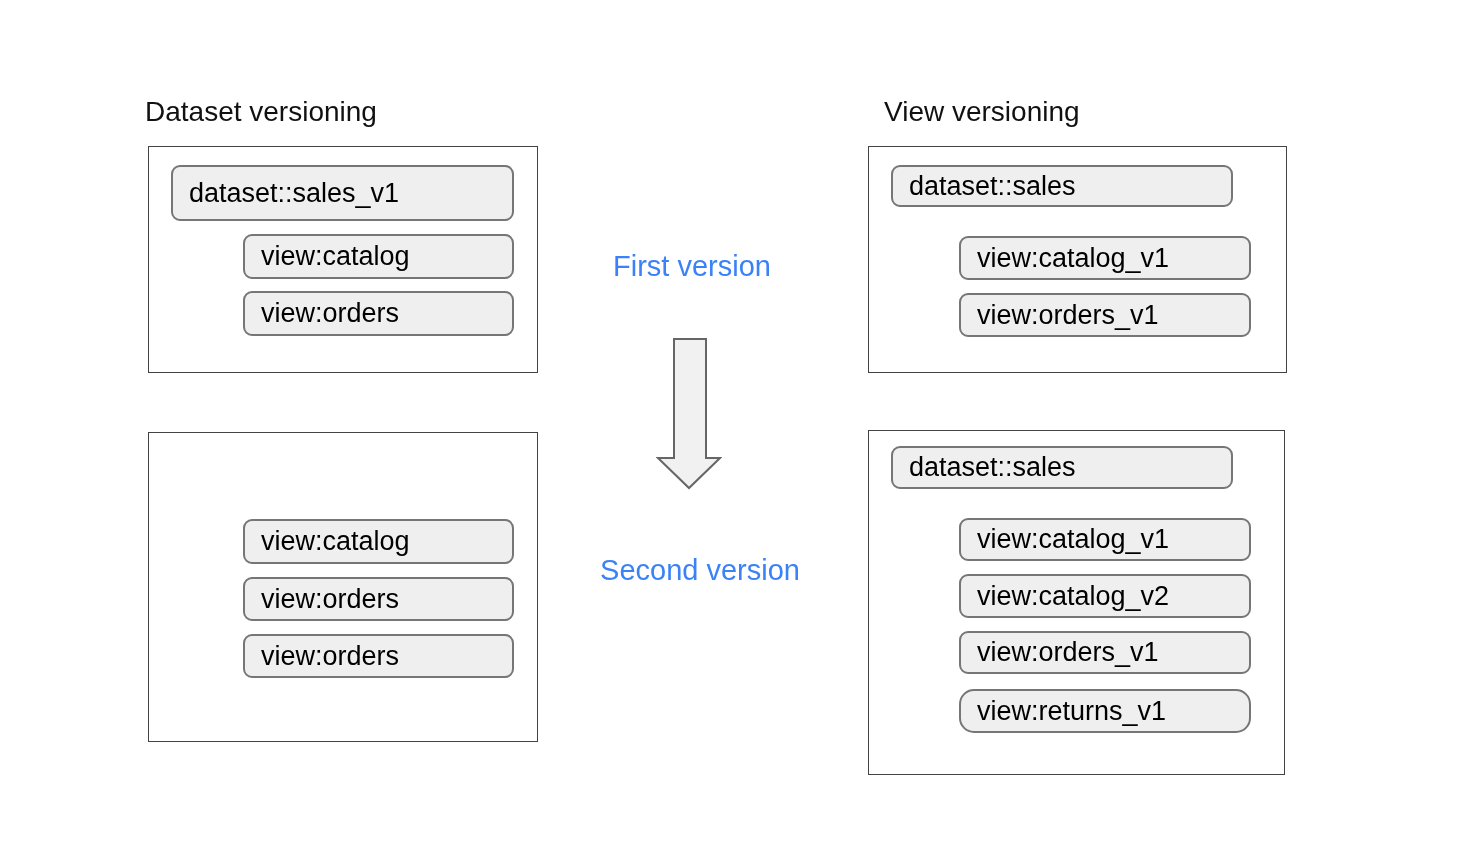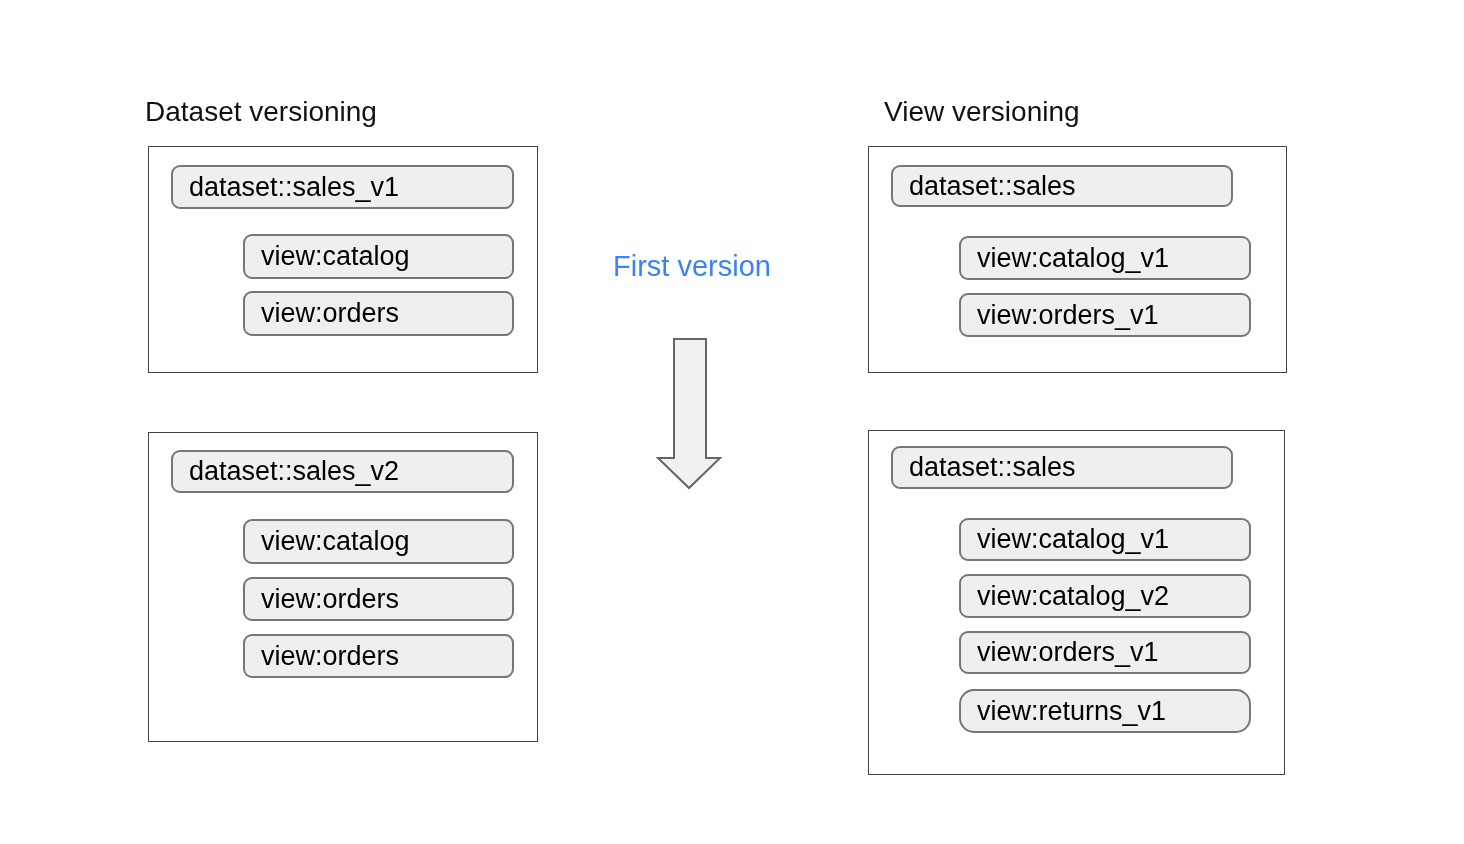--- a/index.html
+++ b/index.html
@@ -61,42 +61,42 @@
 </head>
 <body>
 
 <div class="canvas">
 
   <div class="group-title" style="left:884px; top:97px;">View versioning</div>
 
   <div class="group-title" style="left:145px; top:97px;">Dataset versioning</div>
 
   <div class="outer-box" style="left:148px; top:146px; width:390px; height:227px;">
-    <div class="pill" style="left:22px; top:18px; width:343px; height:44px;">dataset::sales_v1</div>
+    <div class="pill" style="left:22px; top:18px; width:343px; height:56px;">dataset::sales_v1</div>
     <div class="pill" style="left:94px; top:87px; width:271px; height:45px;">view:catalog</div>
     <div class="pill" style="left:94px; top:144px; width:271px; height:45px;">view:orders</div>
   </div>
 
   <div class="outer-box" style="left:868px; top:146px; width:419px; height:227px;">
     <div class="pill" style="left:22px; top:18px; width:342px; height:42px;">dataset::sales</div>
     <div class="pill" style="left:90px; top:89px; width:292px; height:44px;">view:catalog_v1</div>
     <div class="pill" style="left:90px; top:146px; width:292px; height:44px;">view:orders_v1</div>
   </div>
 
   <div class="stage-label" style="left:600px; top:250px; width:184px;">First version</div>
 
   <div class="arrow-wrap">
     <svg width="66" height="154" viewBox="0 0 66 154" xmlns="http://www.w3.org/2000/svg">
       <path d="M 18 2 L 50 2 L 50 121 L 64 121 L 33 151 L 2 121 L 18 121 Z" fill="#f1f1f1" stroke="#666666" stroke-width="2" stroke-linejoin="miter"></path>
     </svg>
   </div>
 
+  <div class="stage-label" style="left:585px; top:554px; width:230px;">Second version</div>
 
   <div class="outer-box" style="left:148px; top:432px; width:390px; height:310px;">
-    <div class="pill" style="left:22px; top:17px; width:343px; height:43px;">dataset::sales_v2</div>
     <div class="pill" style="left:94px; top:86px; width:271px; height:45px;">view:catalog</div>
     <div class="pill" style="left:94px; top:144px; width:271px; height:44px;">view:orders</div>
     <div class="pill" style="left:94px; top:201px; width:271px; height:44px;">view:orders</div>
   </div>
 
   <div class="outer-box" style="left:868px; top:430px; width:417px; height:345px;">
     <div class="pill" style="left:22px; top:15px; width:342px; height:43px;">dataset::sales</div>
     <div class="pill" style="left:90px; top:87px; width:292px; height:43px;">view:catalog_v1</div>
     <div class="pill" style="left:90px; top:143px; width:292px; height:44px;">view:catalog_v2</div>
     <div class="pill" style="left:90px; top:200px; width:292px; height:43px;">view:orders_v1</div>

